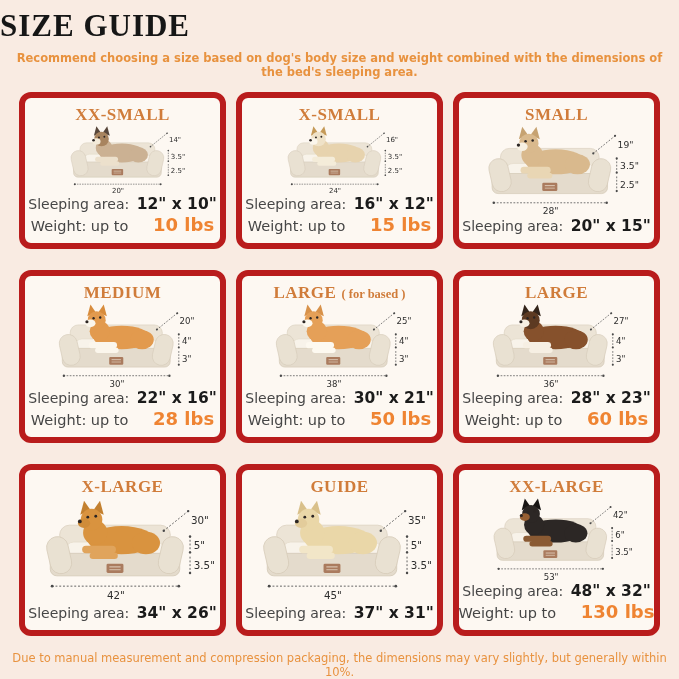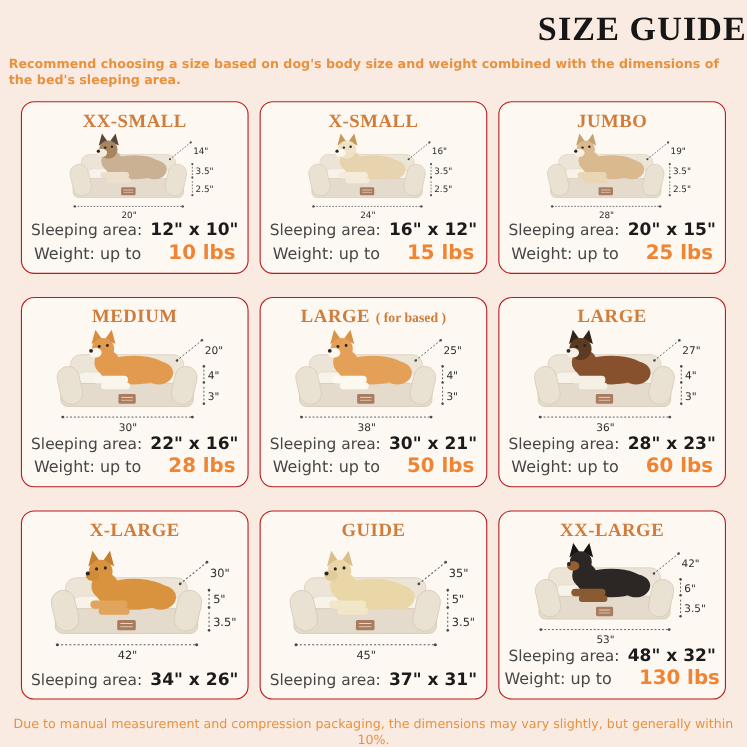--- a/index.html
+++ b/index.html
@@ -7,46 +7,47 @@
     width: 679px; height: 679px;
     background: #f9ebe2;
     overflow: hidden;
     font-family: "DejaVu Sans", sans-serif;
     -webkit-font-smoothing: antialiased;
   }
   .page { width: 679px; height: 679px; box-sizing: border-box; }
 
   h1.title {
     margin: 8px 0 0;
-    text-align: right;
+    text-align: left;
     font-family: "Liberation Serif", serif;
     font-weight: bold;
     font-size: 31px;
     line-height: 36px;
     letter-spacing: 1px;
     color: #161616;
   }
   .subtitle {
     margin: 7px 8px 0;
+    text-align: center;
     font-size: 11.5px;
     font-weight: bold;
     color: #e8923f;
   }
   .grid {
     margin-top: 13px;
     display: grid;
     grid-template-columns: repeat(3, 207px);
     grid-template-rows: 157px 173px 172px;
     column-gap: 10px;
     row-gap: 21px;
     justify-content: center;
   }
   .card {
     background: #fdf8f2;
-    border: 1px solid #b91c1c;
+    border: 6px solid #b91c1c;
     border-radius: 12px;
     box-sizing: border-box;
     display: flex;
     flex-direction: column;
     align-items: center;
     padding: 5px 5px 8px;
     overflow: hidden;
   }
   .card-header {
     flex: 0 0 auto;
@@ -217,21 +218,21 @@
       <span class="value">16" x 12"</span>
     </div>
     <div class="weight-line">
       <span class="label">Weight: up to</span>
       <span class="value">15 lbs</span>
     </div>
   </div>
 
   <div class="card">
     <div class="card-header">
-      <span class="size-name">JUMBO</span>
+      <span class="size-name">SMALL</span>
       <span class="size-note"></span>
     </div>
     <div class="illustration">
       <svg viewBox="0 0 210 110" preserveAspectRatio="xMidYMid meet">
         <g>
           <rect class="bolster-back" x="38" y="28" width="118" height="21" rx="10.5"></rect>
           <rect class="mattress" x="44" y="46" width="106" height="20" rx="9"></rect>
           <rect class="bed-base" x="28" y="58" width="138" height="24" rx="7"></rect>
           <g>
             <ellipse cx="104" cy="44" rx="36" ry="15" fill="#d9b98d"></ellipse>
@@ -269,24 +270,20 @@
           <circle cx="30" cy="93" r="1.5"></circle>
               <circle cx="165" cy="93" r="1.5"></circle>
           <text x="98" y="107" text-anchor="middle">28"</text>
         </g>
       </svg>
     </div>
     <div class="sleep-line">
       <span class="label">Sleeping area:</span>
       <span class="value">20" x 15"</span>
     </div>
-    <div class="weight-line">
-      <span class="label">Weight: up to</span>
-      <span class="value">25 lbs</span>
-    </div>
   </div>
 
   <div class="card">
     <div class="card-header">
       <span class="size-name">MEDIUM</span>
       <span class="size-note"></span>
     </div>
     <div class="illustration">
       <svg viewBox="0 0 210 110" preserveAspectRatio="xMidYMid meet">
         <g>

